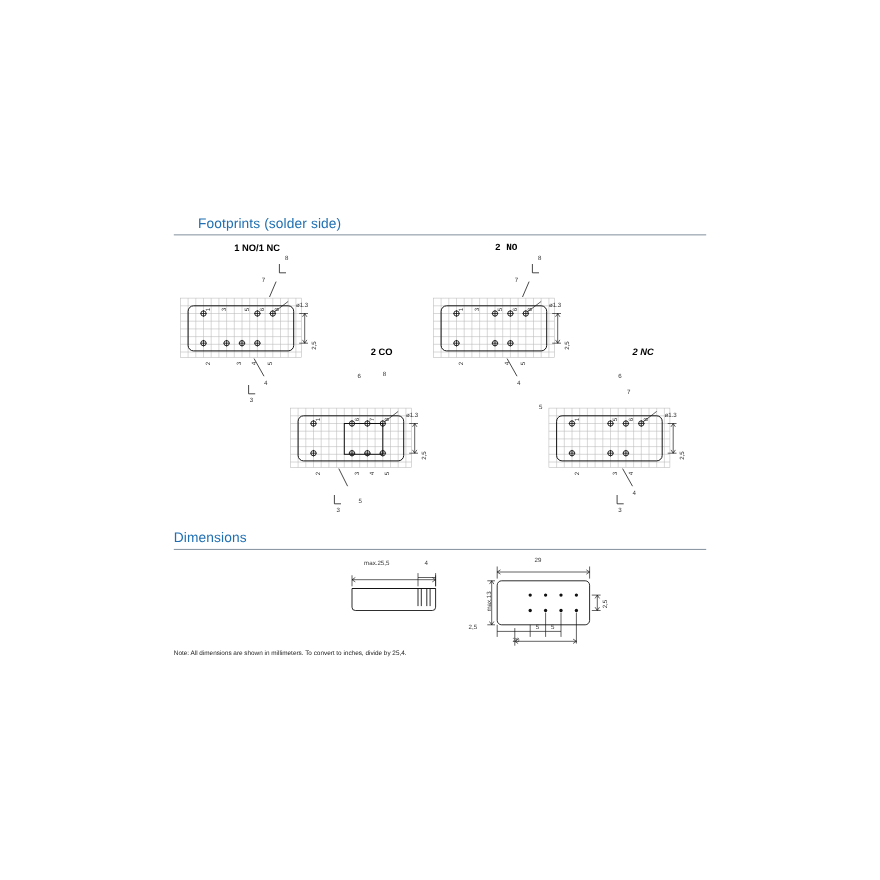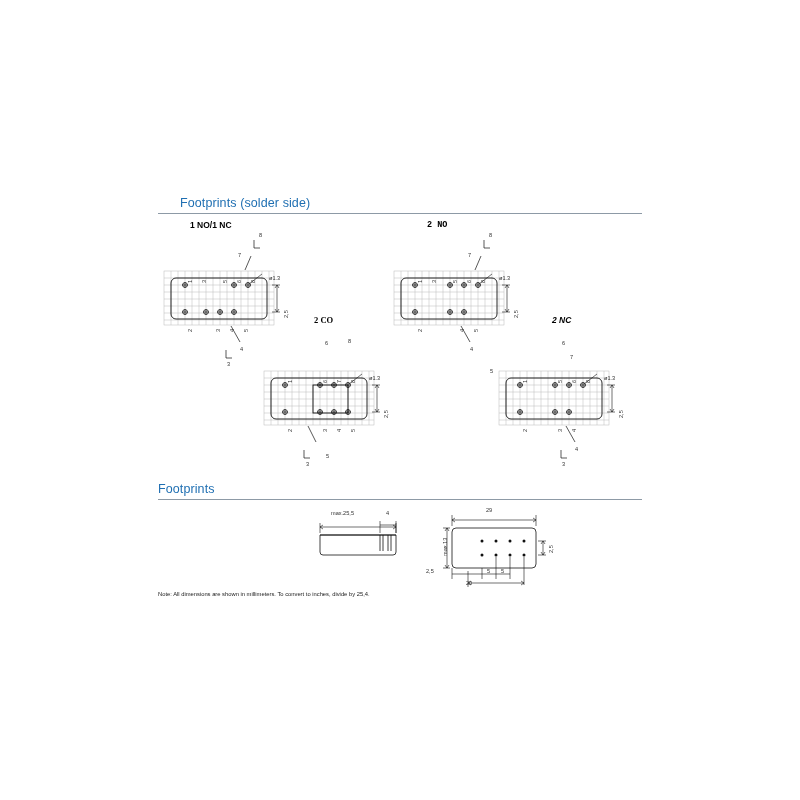--- a/index.html
+++ b/index.html
@@ -34,20 +34,21 @@
     position: absolute;
     height: 0;
     border-top: 1px solid #8d9aa6;
   }
   .lbl-b {
     position: absolute;
     font-size: 8.5px;
     font-weight: bold;
     color: #000;
     white-space: nowrap;
+    margin-left: 23px;
   }
   .tiny {
     position: absolute;
     font-size: 5.6px;
     color: #333;
     white-space: nowrap;
   }
   .vtiny {
     position: absolute;
     font-size: 5.6px;
@@ -265,21 +266,21 @@
   <div class="tiny" style="left:490px; top:368px;">5</div>
   <div class="vtiny" style="left:417px; top:283px;">1</div>
   <div class="vtiny" style="left:431px; top:283px;">3</div>
   <div class="vtiny" style="left:452px; top:283px;">5</div>
   <div class="vtiny" style="left:466px; top:283px;">6</div>
   <div class="vtiny" style="left:480px; top:283px;">8</div>
   <div class="vtiny" style="left:417px; top:332px;">2</div>
   <div class="vtiny" style="left:459px; top:332px;">4</div>
   <div class="vtiny" style="left:473px; top:332px;">5</div>
 
-  <div class="lbl-b" style="left:314px; top:315px;font-family:Liberation Serif, serif;">2 CO</div>
+  <div class="lbl-b" style="left:314px; top:315px;">2 CO</div>
 
   <div class="fp" style="left:250px; top:330px;">
     <svg width="150" height="145" viewBox="0 0 150 145">
       <g stroke="#b9b9b9" stroke-width="0.5" fill="none">
         <rect x="14" y="41" width="110" height="54"></rect>
         <line x1="14" y1="48" x2="124" y2="48"></line>
         <line x1="14" y1="55" x2="124" y2="55"></line>
         <line x1="14" y1="62" x2="124" y2="62"></line>
         <line x1="14" y1="69" x2="124" y2="69"></line>
         <line x1="14" y1="76" x2="124" y2="76"></line>
@@ -442,21 +443,21 @@
   <div class="tiny" style="left:575px; top:446px;">4</div>
   <div class="tiny" style="left:562px; top:461px;">3</div>
   <div class="vtiny" style="left:522px; top:383px;">1</div>
   <div class="vtiny" style="left:557px; top:383px;">5</div>
   <div class="vtiny" style="left:571px; top:383px;">6</div>
   <div class="vtiny" style="left:585px; top:383px;">8</div>
   <div class="vtiny" style="left:522px; top:432px;">2</div>
   <div class="vtiny" style="left:557px; top:432px;">3</div>
   <div class="vtiny" style="left:571px; top:432px;">4</div>
 
-  <div class="section-head" style="left:158px; top:482px;">Footprints</div>
+  <div class="section-head" style="left:158px; top:482px;">Dimensions</div>
   <div class="section-rule" style="left:158px; top:499px; width:484px;"></div>
 
   <div class="dims" style="left:300px; top:505px;">
     <svg width="290" height="92" viewBox="0 0 290 92">
 
       <g stroke="#111" stroke-width="0.8" fill="none">
         <path d="M20,30 L20,47 Q20,50 23,50 L93,50 Q96,50 96,47 L96,30 Z"></path>
         <line x1="20" y1="30" x2="96" y2="30"></line>
       </g>
 

